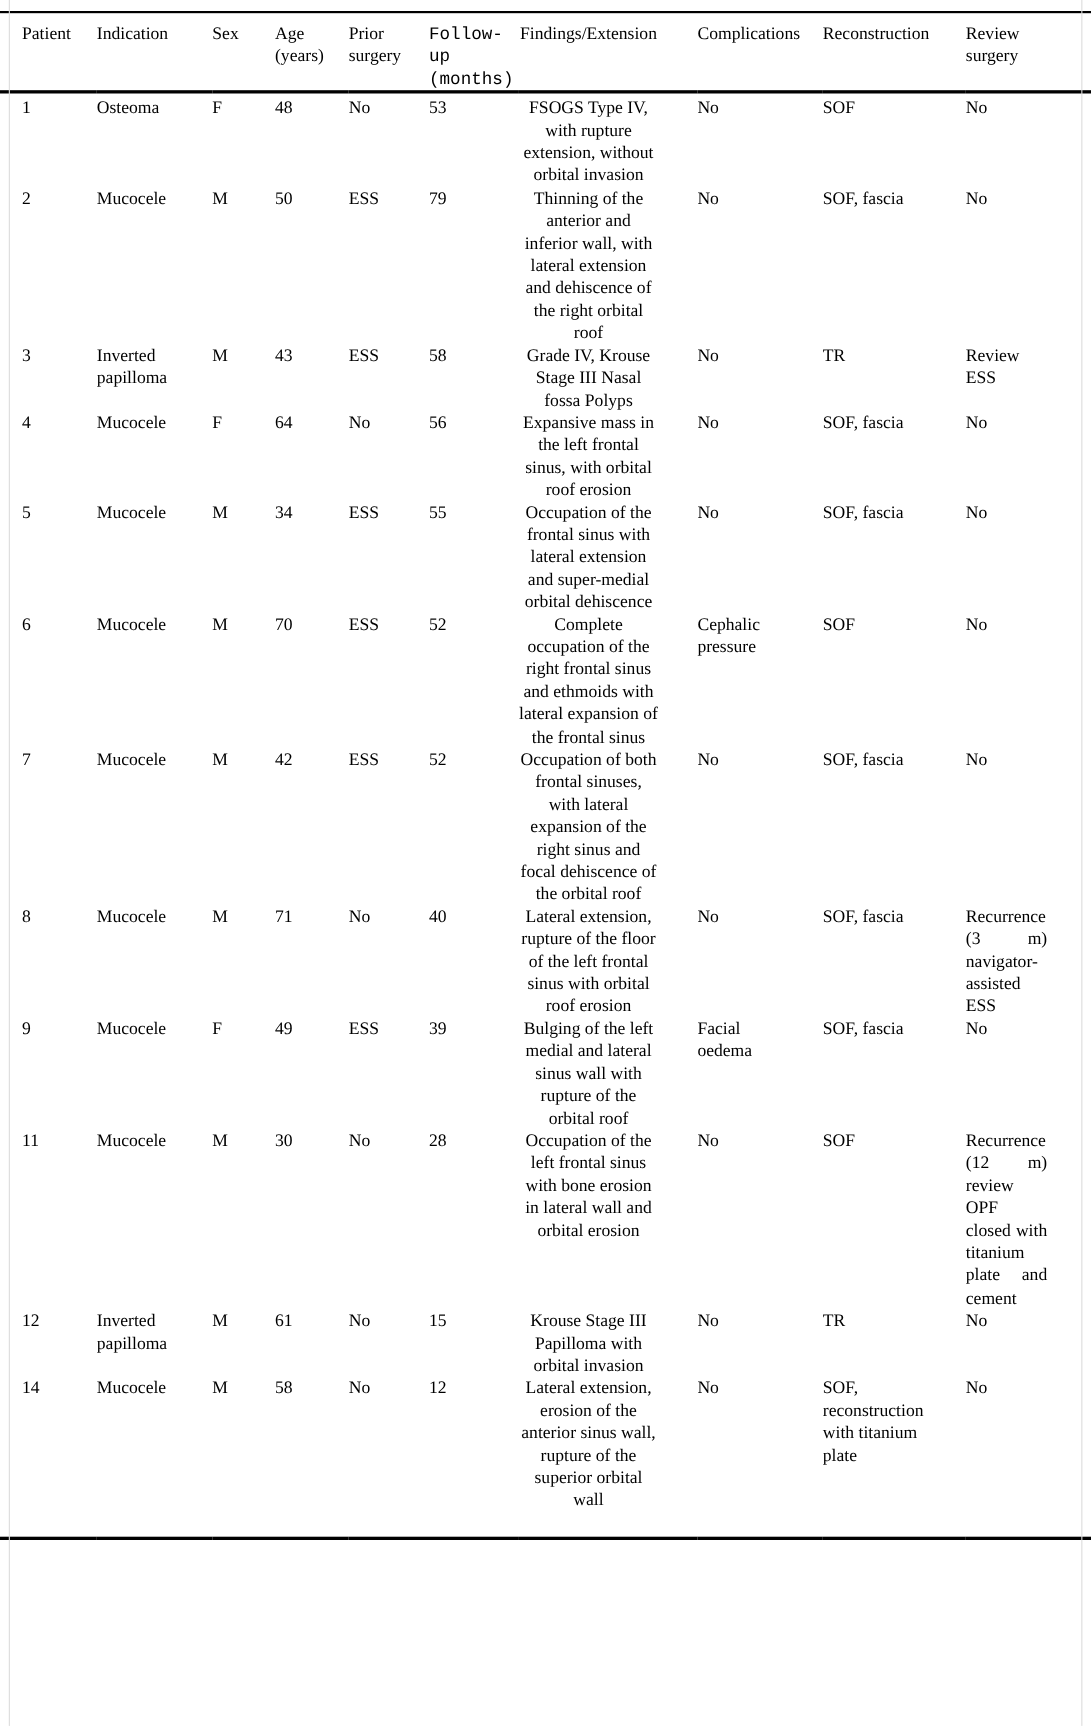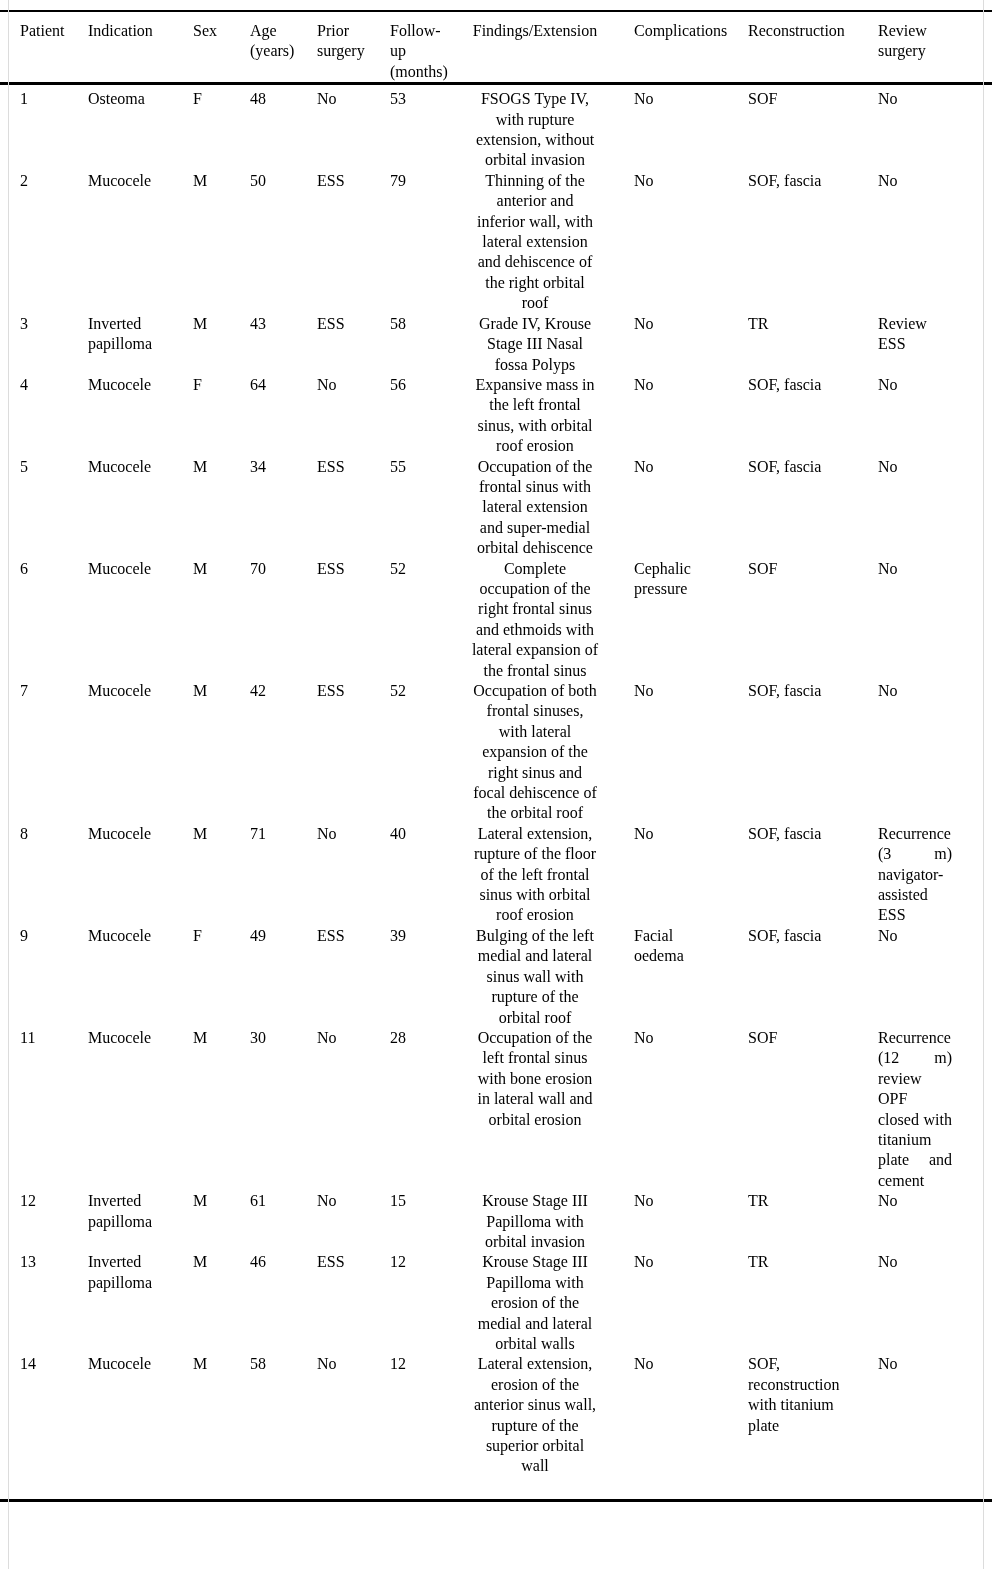--- a/index.html
+++ b/index.html
@@ -37,21 +37,21 @@
     hyphens: none;
   }
   thead th {
     padding-top: 9px;
     border-bottom: 3px solid #000;
   }
   tbody tr:first-child td { padding-top: 4px; }
   tbody tr:last-child  td { padding-bottom: 22px; }
 
   th:nth-child(1),  td:nth-child(1)  { padding-left: 20px; }
-  th:nth-child(6)                    { padding-right: 15px; }
+  th:nth-child(6)                    { padding-right: 15px; font-family: Liberation Mono, monospace; }
   th:nth-child(7),  td:nth-child(7)  { padding-right: 35px; text-align: center; }
   th:nth-child(8)                    { padding-right: 6px;  }
   td:nth-child(8)                    { padding-right: 26px; }
   th:nth-child(9),  td:nth-child(9)  { padding-right: 16px; }
   th:nth-child(10)                   { padding-right: 46px; }
   td:nth-child(10)                   { padding-right: 40px; text-align: justify; }
 </style>
 </head>
 <body>
 
@@ -214,32 +214,20 @@
         <td>M</td>
         <td>61</td>
         <td>No</td>
         <td>15</td>
         <td>Krouse Stage III Papilloma with orbital invasion</td>
         <td>No</td>
         <td>TR</td>
         <td>No</td>
       </tr>
       <tr>
-        <td>13</td>
-        <td>Inverted papilloma</td>
-        <td>M</td>
-        <td>46</td>
-        <td>ESS</td>
-        <td>12</td>
-        <td>Krouse Stage III Papilloma with erosion of the medial and lateral orbital walls</td>
-        <td>No</td>
-        <td>TR</td>
-        <td>No</td>
-      </tr>
-      <tr>
         <td>14</td>
         <td>Mucocele</td>
         <td>M</td>
         <td>58</td>
         <td>No</td>
         <td>12</td>
         <td>Lateral extension, erosion of the anterior sinus wall, rupture of the superior orbital wall</td>
         <td>No</td>
         <td>SOF, reconstruction with titanium plate</td>
         <td>No</td>

